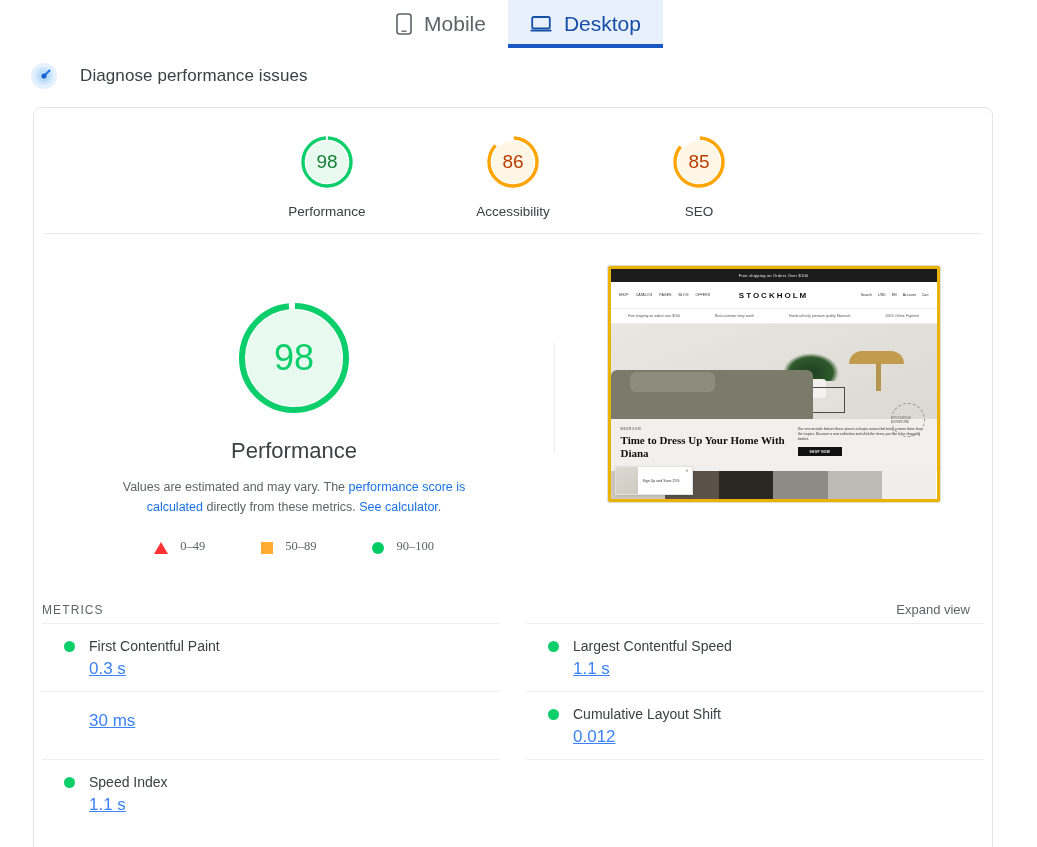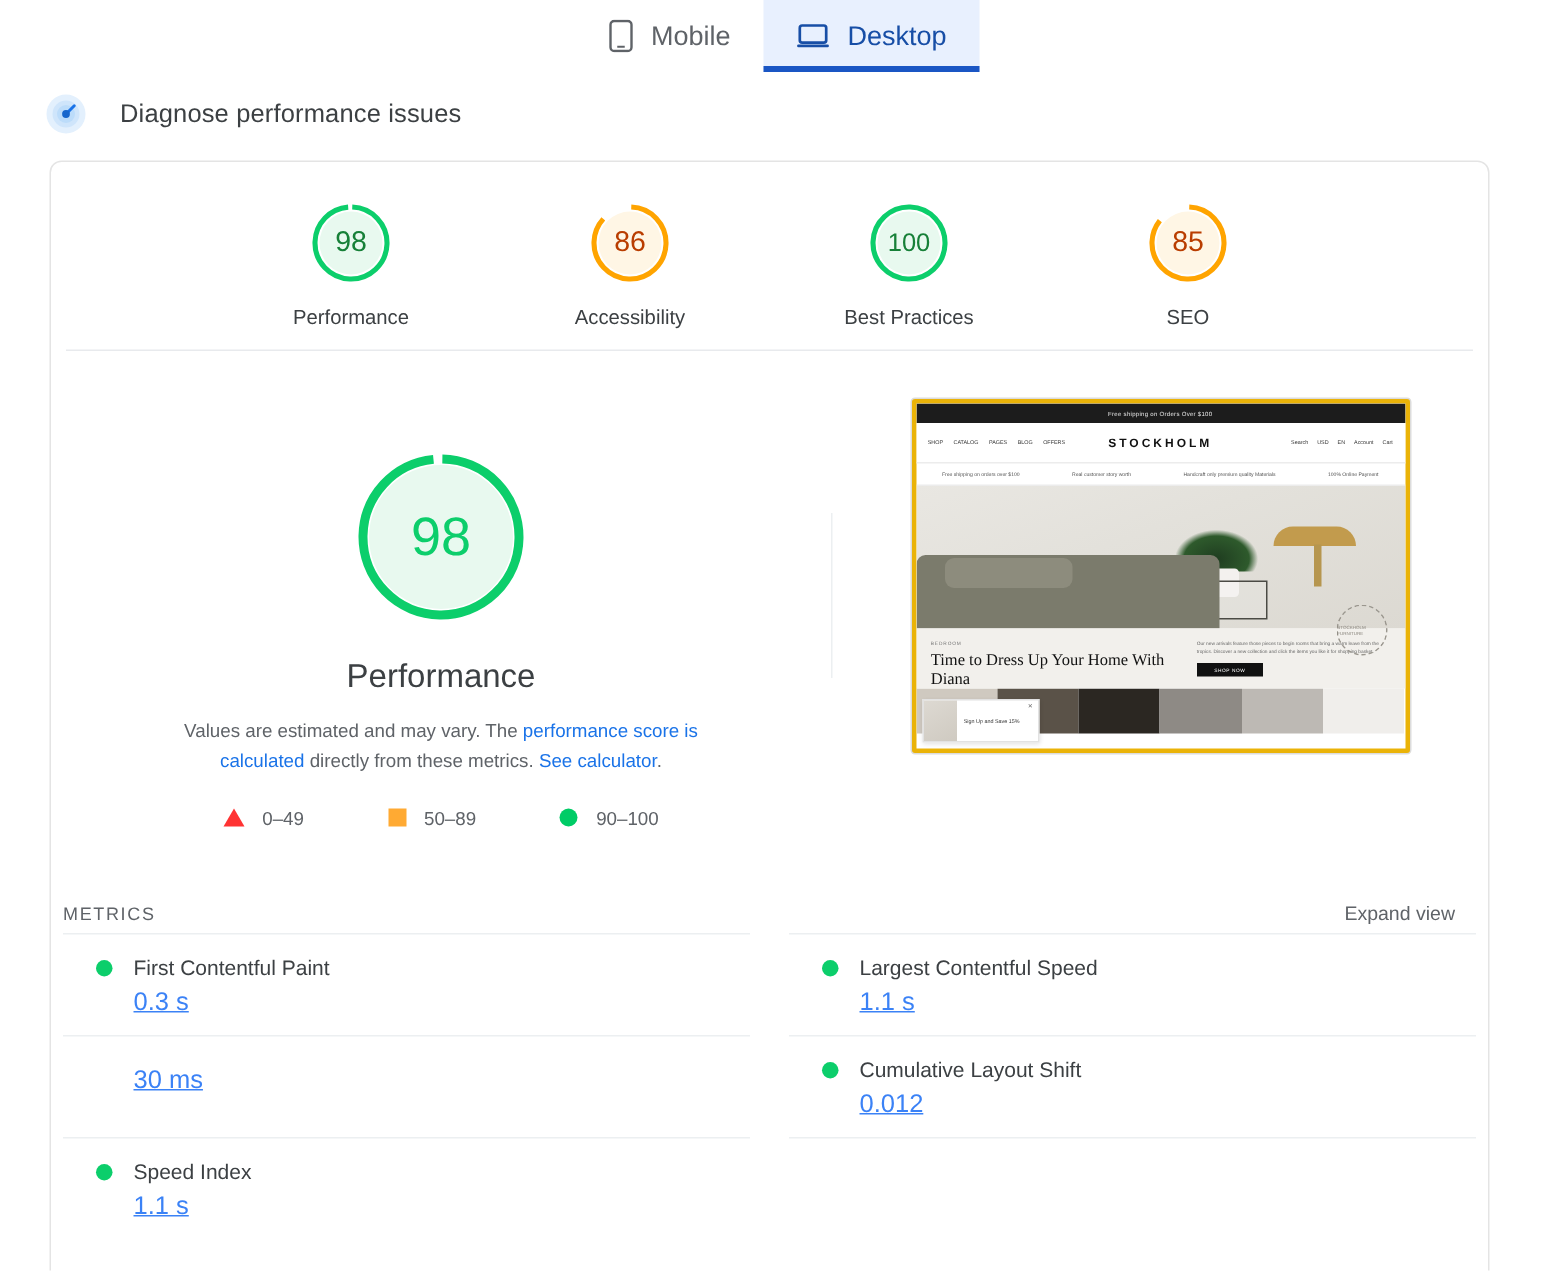--- a/index.html
+++ b/index.html
@@ -24,21 +24,21 @@
     height: 48px;
     position: relative;
   }
   .tab {
     display: flex;
     align-items: center;
     gap: 12px;
     height: 48px;
     padding: 0 22px;
     box-sizing: border-box;
-    font-size: 18px;
+    font-size: 21px;
     color: #5f6368;
     cursor: pointer;
     position: relative;
   }
   .tab .tab-label { line-height: 48px; }
   .tab.active {
     background: #e8f0fe;
     color: #174ea6;
   }
   .tab.active .tab-underline {
@@ -157,21 +157,21 @@
     text-decoration: none;
   }
   .legend {
     margin-top: 22px;
     display: flex;
     justify-content: center;
     gap: 56px;
     font-size: 12.5px;
     color: #5f6368;
   }
-  .legend-item { display: flex; align-items: flex-start; gap: 12px; }
+  .legend-item { display: flex; align-items: flex-end; gap: 12px; font-family: Liberation Serif, serif; }
   .sw-tri {
     width: 0; height: 0;
     border-left: 7px solid transparent;
     border-right: 7px solid transparent;
     border-bottom: 12px solid #f33;
   }
   .sw-sq { width: 12px; height: 12px; background: #fa3; }
   .sw-ci { width: 12px; height: 12px; border-radius: 50%; background: #0c6; }
 
   .v-divider {
@@ -293,22 +293,23 @@
     right: 28%; bottom: 6%;
     width: 13%; height: 26%;
     border: 1px solid #4a4a44;
     background: rgba(255,255,255,.12);
   }
   .shot-copy {
     padding: 8px 10px 6px 10px;
     display: flex;
     background: #f2f0ec;
     position: relative;
-    height: 40px;
+    height: 52px;
     box-sizing: border-box;
+    font-weight: bold;
   }
   .shot-copy-left { width: 56%; }
   .shot-eyebrow { font-size: 3.2px; letter-spacing: .6px; color: #777; }
   .shot-head {
     font-size: 11px;
     line-height: 13px;
     color: #111;
     margin-top: 3px;
     font-family: "Liberation Serif", serif;
   }
@@ -464,30 +465,20 @@
       <div class="gauge-ring">
         <svg width="56" height="56" viewBox="0 0 56 56">
           <circle cx="28" cy="28" r="21" fill="#fff6e5"></circle>
           <circle cx="28" cy="28" r="24" fill="none" stroke="#ffa400" stroke-width="3.4" stroke-dasharray="129.7 150.8" stroke-linecap="butt" transform="rotate(-88 28 28)"></circle>
         </svg>
         <span class="gauge-num" style="color:#b93d00">86</span>
       </div>
       <div class="gauge-name">Accessibility</div>
     </div>
 
-    <div class="gauge-item">
-      <div class="gauge-ring">
-        <svg width="56" height="56" viewBox="0 0 56 56">
-          <circle cx="28" cy="28" r="21" fill="#e8f9ef"></circle>
-          <circle cx="28" cy="28" r="24" fill="none" stroke="#0cce6b" stroke-width="3.4" stroke-dasharray="150.8 0" stroke-linecap="butt" transform="rotate(-88 28 28)"></circle>
-        </svg>
-        <span class="gauge-num" style="color:#178038;font-size:17px">100</span>
-      </div>
-      <div class="gauge-name">Best Practices</div>
-    </div>
 
     <div class="gauge-item">
       <div class="gauge-ring">
         <svg width="56" height="56" viewBox="0 0 56 56">
           <circle cx="28" cy="28" r="21" fill="#fff6e5"></circle>
           <circle cx="28" cy="28" r="24" fill="none" stroke="#ffa400" stroke-width="3.4" stroke-dasharray="128.2 150.8" stroke-linecap="butt" transform="rotate(-88 28 28)"></circle>
         </svg>
         <span class="gauge-num" style="color:#b93d00">85</span>
       </div>
       <div class="gauge-name">SEO</div>

